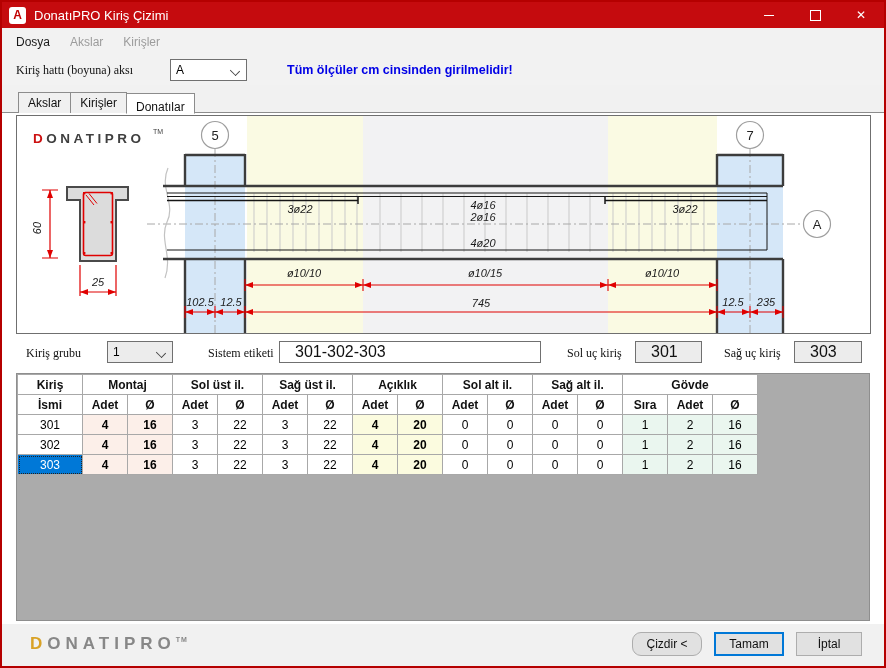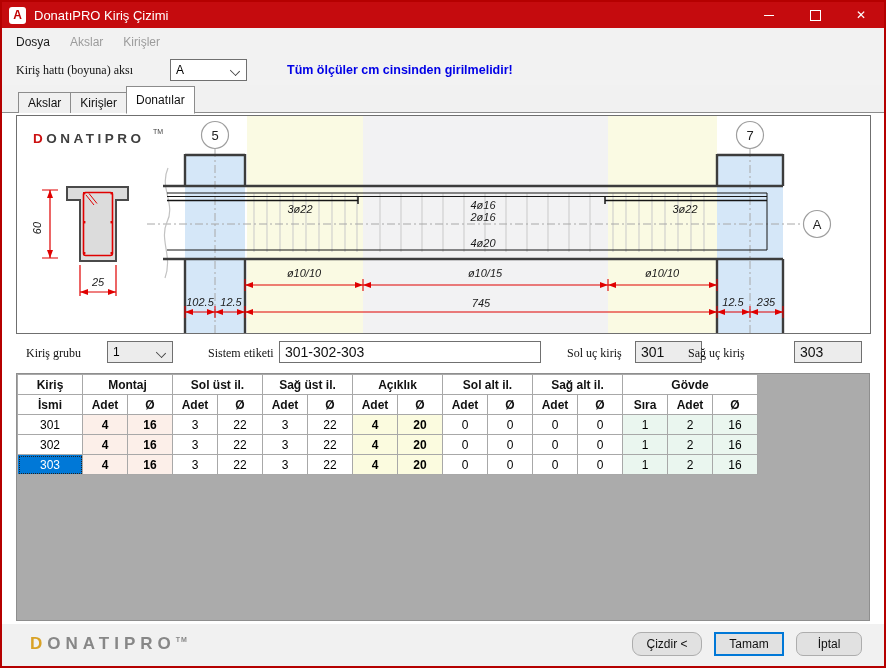--- a/index.html
+++ b/index.html
@@ -24,32 +24,32 @@
   .combo{position:absolute;box-sizing:border-box;background:#fff;border:1px solid #707070;height:22px;font-size:12px;
          display:flex;align-items:center;padding-left:5px;}
   .combo .chev{position:absolute;right:7px;top:7px;width:7px;height:7px;border-right:1px solid #444;border-bottom:1px solid #444;
                transform:rotate(45deg) scaleY(.8);transform-origin:center;}
   .combo.gray{background:#ececec;}
   .notice{position:absolute;left:285px;top:7px;color:#0000e6;font-weight:bold;font-size:12.5px;}
   
   .tabstrip{position:absolute;left:16px;top:84px;height:27px;display:flex;align-items:flex-end;z-index:5;}
   .tab{box-sizing:border-box;border:1px solid #8c8c8c;border-bottom:none;background:#f0f0f0;font-size:12px;color:#111;
        padding:3px 9px 3px 9px;height:21px;margin-right:-1px;}
-  .tab.active{background:#fff;height:28px;padding-top:6px;position:relative;z-index:6;margin-bottom:-1px;border-bottom:1px solid #fff;}
+  .tab.active{background:#fff;height:21px;padding-top:6px;position:relative;z-index:6;margin-bottom:-1px;border-bottom:1px solid #fff;}
   .tabpage{position:absolute;left:0;top:110px;width:882px;height:512px;background:#fff;border-top:1px solid #8c8c8c;}
   
   .canvas{position:absolute;left:14px;top:2px;width:855px;height:219px;box-sizing:border-box;border:1px solid #6f6f6f;background:#fff;}
   .canvas svg{display:block;}
   text{font-family:"Liberation Sans",sans-serif;}
   .dimtxt{font-size:11px;font-style:italic;fill:#1a1a1a;}
   .bartxt{font-size:11px;font-style:italic;fill:#1a1a1a;}
   .bubble{font-size:13px;fill:#222;}
   
-  .input{position:absolute;box-sizing:border-box;height:22px;border:1px solid #707070;background:#fff;font-size:14px;
-         display:flex;align-items:center;padding-left:5px;color:#111;}
+  .input{position:absolute;box-sizing:border-box;height:22px;border:1px solid #707070;background:#fff;font-size:16px;
+         display:flex;align-items:center;padding-left:15px;color:#111;}
   .input.gray{background:#ececec;}
   
   .grid{position:absolute;left:14px;top:260px;width:854px;height:248px;box-sizing:border-box;background:#ababab;border:1px solid #8e8e8e;}
   table.dg{border-collapse:collapse;table-layout:fixed;background:#fff;padding-left:34px;}
   table.dg th,table.dg td{box-sizing:border-box;border:1px solid #a8a8a8;height:20px;padding:0 2px;
         font-size:12px;text-align:center;overflow:hidden;white-space:nowrap;}
   table.dg th{font-weight:bold;background:#fff;color:#111;}
   td.c-pink{background:#fcefe9;font-weight:bold;}
   td.c-yellow{background:#fbfbdf;font-weight:bold;}
   td.c-green{background:#eaf6ef;}
@@ -217,21 +217,21 @@
     <div>
       <div class="lbl" style="left:24px;top:233px;">Kiriş grubu</div>
       <div class="combo gray" style="left:105px;top:228px;width:66px;">
         <span>1</span>
         <span class="chev"></span>
       </div>
       <div class="lbl" style="left:206px;top:233px;">Sistem etiketi</div>
       <div class="input" style="left:277px;top:228px;width:262px;">301-302-303</div>
       <div class="lbl" style="left:565px;top:233px;">Sol uç kiriş</div>
       <div class="input gray" style="left:633px;top:228px;width:67px;">301</div>
-      <div class="lbl" style="left:686px;top:233px;">Sağ uç kiriş</div>
+      <div class="lbl" style="left:722px;top:233px;">Sağ uç kiriş</div>
       <div class="input gray" style="left:792px;top:228px;width:68px;">303</div>
     </div>
 
     <div class="grid">
       <table class="dg">
         <colgroup>
           <col style="width:65px;">
           <col style="width:45px;">
             <col style="width:45px;">
             <col style="width:45px;">
@@ -333,16 +333,16 @@
         </tr>
       </tbody>
         </table>
     </div>
   </div>
 
   <div class="footer">
     <div class="footlogo"><span class="d">D</span><span>ONATIPRO</span><span class="tm">TM</span></div>
     <div class="btn" style="right:182px;width:70px;border-radius:9px;">Çizdir &lt;</div>
     <div class="btn default" style="right:100px;width:70px;">Tamam</div>
-    <div class="btn" style="right:22px;width:66px;border-radius:7px;">İptal</div>
+    <div class="btn" style="right:22px;width:66px;">İptal</div>
   </div>
 
 </div>
 
 </body></html>

